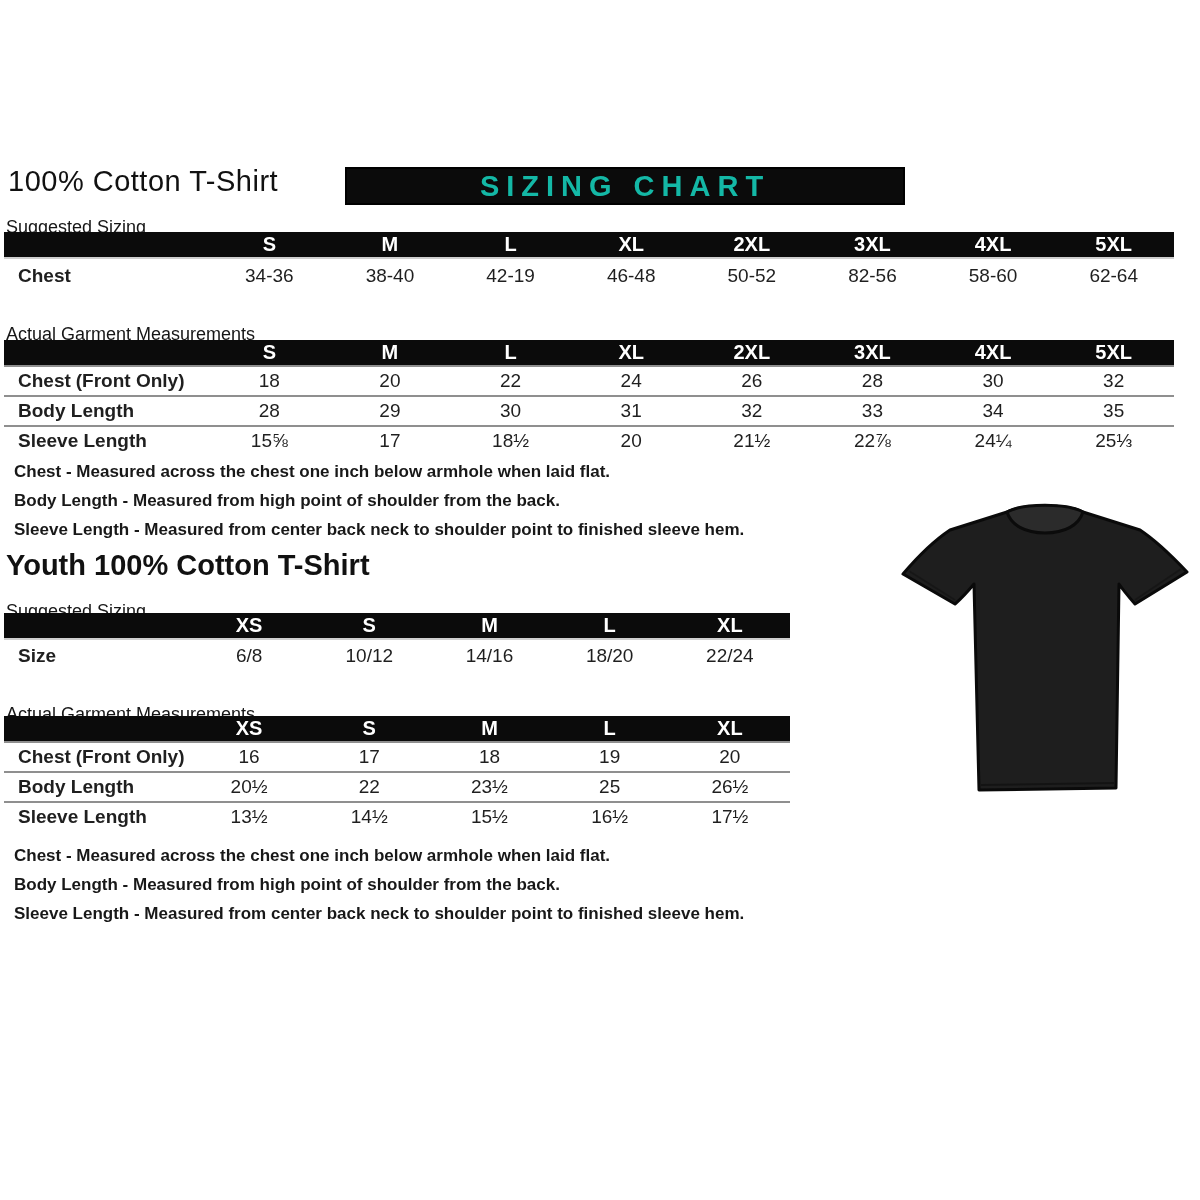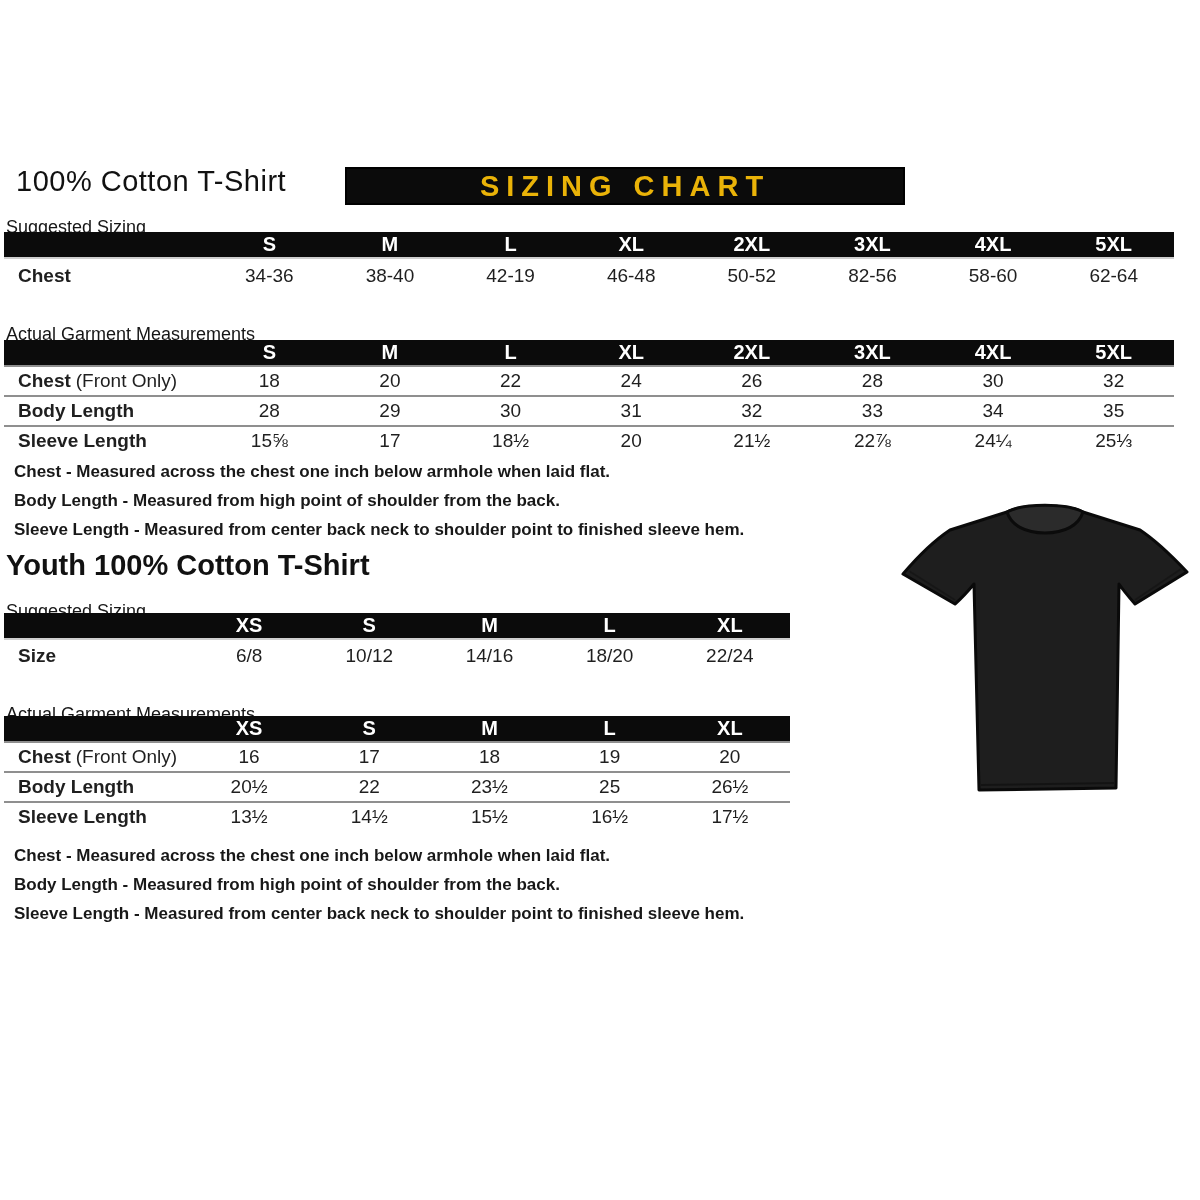--- a/index.html
+++ b/index.html
@@ -4,47 +4,47 @@
 <style>
   html,body{margin:0;padding:0;background:#ffffff;}
   .sheet{
     position:relative;width:1200px;height:1200px;background:#ffffff;overflow:hidden;
     font-family:"Liberation Sans","DejaVu Sans",sans-serif;color:#1a1a1a;
   }
   .abs{position:absolute;}
   .title{font-size:29px;font-weight:400;letter-spacing:0.5px;color:#111;}
   .title-bold{font-size:29px;font-weight:700;color:#111;}
   .banner{
-    background:#0b0b0b;color:#eab308;display:flex;align-items:center;justify-content:center;
+    background:#0b0b0b;color:#14b8a6;display:flex;align-items:center;justify-content:center;
     font-weight:700;font-size:29px;letter-spacing:7px;border:2px solid #000;box-sizing:border-box;
   }
   .seclabel{font-size:18px;color:#161616;margin-top:8px;}
   table.sz{border-collapse:collapse;table-layout:fixed;font-size:19px;color:#1f1f1f;}
   table.sz th{
     background:#0b0b0b;color:#ffffff;font-weight:700;font-size:20px;text-align:center;
     height:25px;padding:0;
   }
   table.sz td{text-align:center;padding:0;margin-top:35px;}
   tr.r34 td{height:34px;}
   tr.r32 td{height:32px;}
   tr.r28 td{height:28px;}
   td.rowlabel{text-align:left !important;padding-left:14px !important;font-weight:700;}
-  td.rowlabel .note{font-weight:400;margin-left:5px;}
+  td.rowlabel .note{font-weight:700;margin-left:5px;}
   table.t-sugg thead tr{border-bottom:2px solid #cfcfcf;}
   table.t-actual tbody tr{border-top:2px solid #8f8f8f;}
   .notes{font-size:17px;line-height:29px;color:#181818;}
   .notes div{white-space:nowrap;font-weight:bold;}
   .tshirt-wrap{line-height:0;}
 </style>
 </head>
 <body>
 
 <div class="sheet">
 
-  <div class="abs title" style="top:165px;left:16px;">100% Cotton T-Shirt</div>
+  <div class="abs title" style="top:165px;left:8px;">100% Cotton T-Shirt</div>
   <div class="abs banner" style="top:167px;left:345px;width:560px;height:38px;">SIZING CHART</div>
 
   <div class="abs seclabel" style="top:209px;left:6px;">Suggested Sizing</div>
 
   <table class="sz t-sugg abs" style="top:232px;left:4px;width:1170px;">
     <colgroup>
       <col style="width:205px;">
         <col>
         <col>
         <col>

